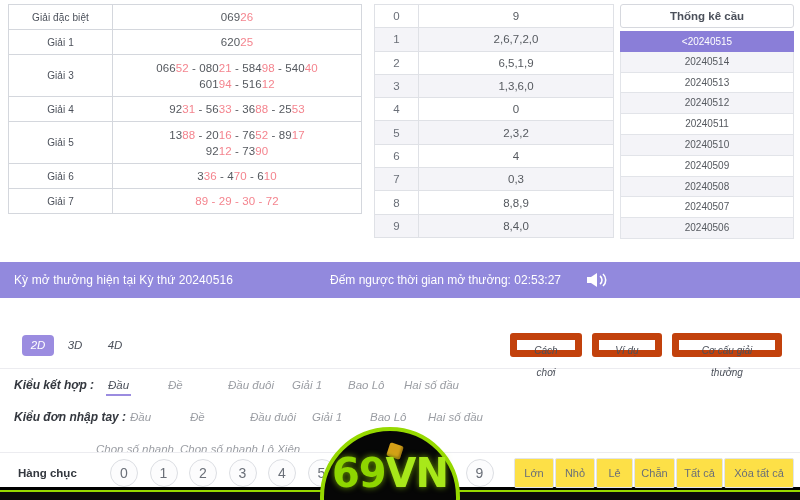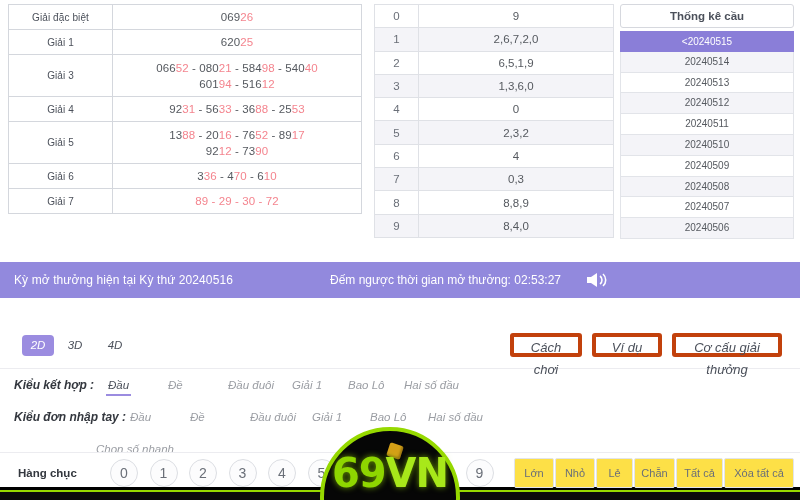--- a/index.html
+++ b/index.html
@@ -108,22 +108,22 @@
     position:absolute; top:11px;
     height:21px; line-height:21px;
     font-size:11.5px; color:#4b505a;
     text-align:center; width:30px;
     border-radius:4px;
   }
   .dtab.on { background:#9b8ce0; color:#fff; width:32px; }
 
   .rbtn {
     position:absolute; top:9px; height:24px; line-height:22px;
-    border:4px solid #c2410c; border-radius:3px;
-    background:#fff; font-size:13px; color:#4b505a;
+    border:7px solid #c2410c; border-radius:3px;
+    background:#fff; font-size:10px; color:#4b505a;
     text-align:center; padding:0 10px;
   }
 
   .optrow { position:absolute; left:0; height:26px; }
   .optlabel {
     position:absolute; left:14px; top:0; height:26px; line-height:26px;
     font-size:12px; color:#33373e; font-weight:bold;
   }
   .opt {
     position:absolute; top:0; height:26px; line-height:26px;
@@ -346,20 +346,21 @@
           <div class="optlabel">Kiểu đơn nhập tay :</div>
           <div class="opt" style="left: 130px;">Đầu</div>
           <div class="opt" style="left: 190px;">Đề</div>
           <div class="opt" style="left: 250px;">Đầu đuôi</div>
           <div class="opt" style="left: 312px;">Giải 1</div>
           <div class="opt" style="left: 370px;">Bao Lô</div>
           <div class="opt" style="left: 428px;">Hai số đầu</div>
         </div>
         <div class="optrow" style="top: 112px; width: 800px;">
           <div class="opt" style="left: 96px;">Chọn số nhanh</div>
+          <div class="opt" style="left: 180px;">Chọn số nhanh Lô Xiên</div>
         </div>
       </div>
   </div>
 
   <div class="numbar">
     <div class="numbar-label">Hàng chục</div>
     <div id="balls">
         <div class="ball" style="left: 110px;">0</div>
         <div class="ball" style="left: 149.5px;">1</div>
         <div class="ball" style="left: 189px;">2</div>

